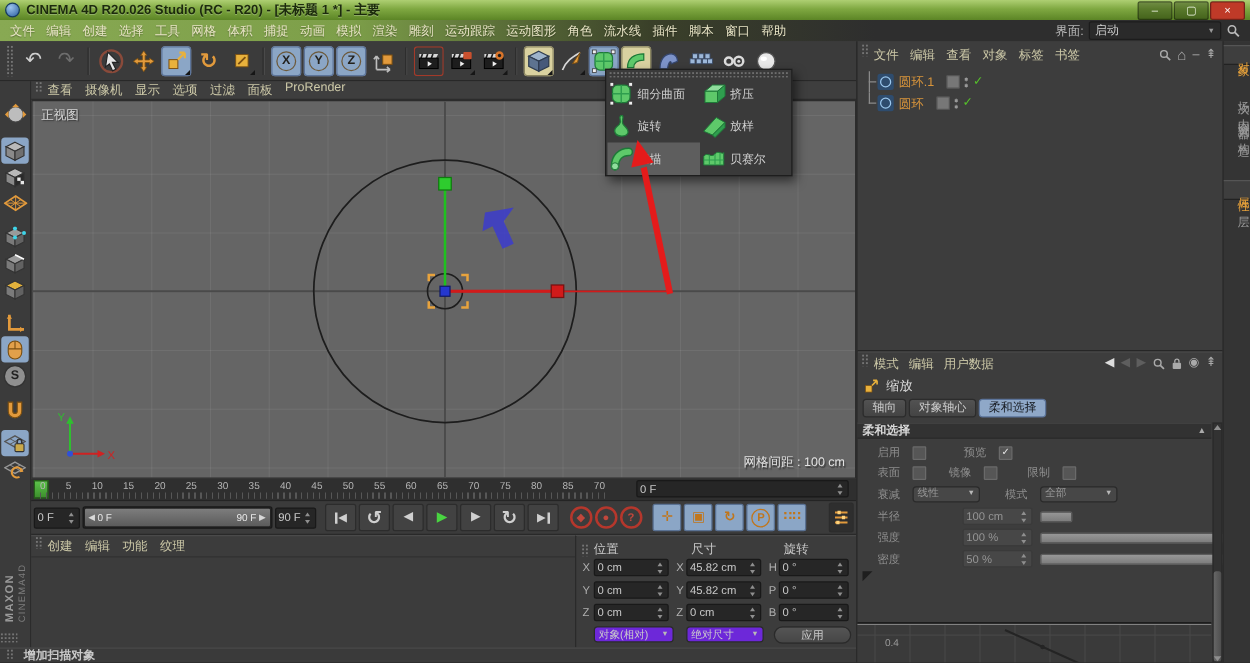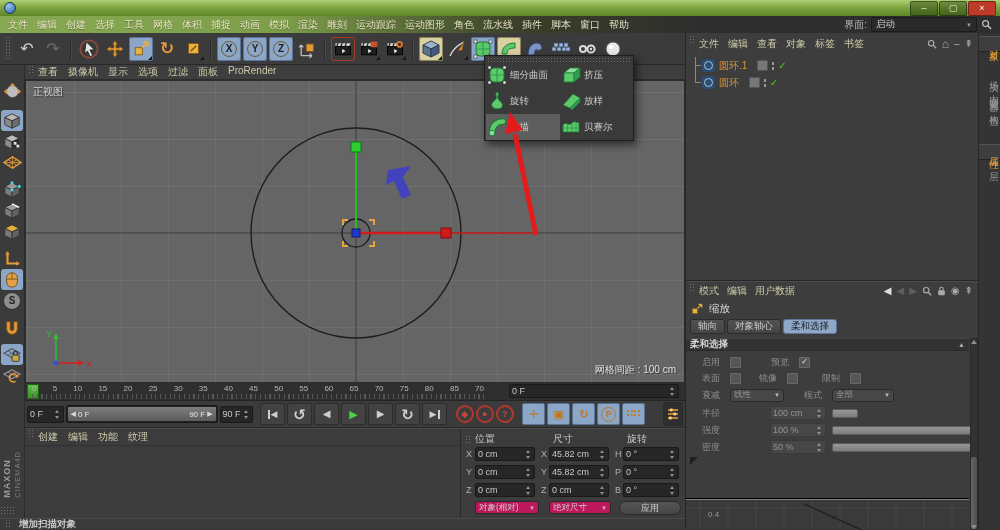--- a/index.html
+++ b/index.html
@@ -78,21 +78,21 @@
   .tbtn{width:23px;height:20px;background:#424242;border:1px solid #2c2c2c;border-radius:2px;display:flex;align-items:center;justify-content:center;color:#cfcfcf;font-size:11px;flex:none;line-height:1;}
   .rbtn{width:18px;height:18px;border-radius:50%;border:2.5px solid #b5372c;background:#3c3c3c;color:#c2473c;font-size:9px;font-weight:bold;display:flex;align-items:center;justify-content:center;flex:none;box-sizing:border-box;line-height:1;}
   .bbtn{width:21px;height:20px;background:#8ba6c6;border:1px solid #5a7294;border-radius:2px;color:#c0761c;font-weight:bold;font-size:11px;display:flex;align-items:center;justify-content:center;flex:none;line-height:1;}
   
   .mats{left:25px;top:428px;width:435px;height:90px;background:#3c3c3c;border-top:1px solid #4a4a4a;box-sizing:border-box;}
   .mats .bar{height:16px;display:flex;align-items:center;border-bottom:1px solid #313131;padding:0 2px;}
   .mats .mi{font-size:10px;color:#cdc9a8;margin-right:10px;}
   .coords{left:460px;top:428px;width:225px;height:90px;background:#3c3c3c;border-top:1px solid #4a4a4a;border-left:1px solid #2a2a2a;box-sizing:border-box;font-size:9px;}
   .chdr{position:absolute;top:3px;font-size:10px;color:#c9c9c9;}
   .clbl{position:absolute;font-size:9px;color:#b0b0b0;}
-  .dd{display:flex;align-items:center;background:#be185d;border:1px solid #2a2a2a;border-radius:3px;font-size:8.5px;color:#ccc;padding:0 3px;box-sizing:border-box;height:13px;}
+  .dd{display:flex;align-items:center;background:#6d28d9;border:1px solid #2a2a2a;border-radius:3px;font-size:8.5px;color:#ccc;padding:0 3px;box-sizing:border-box;height:13px;}
   .dd .car{margin-left:auto;font-size:6px;color:#b8b8b8;}
   .dd.dis{color:#979797;background:#474747;}
   .pillbtn{display:flex;align-items:center;justify-content:center;background:linear-gradient(180deg,#555,#464646);border:1px solid #2a2a2a;border-radius:7px;font-size:9px;color:#ccc;height:14px;box-sizing:border-box;}
   .statusbar{left:0;top:518px;width:685px;height:12px;background:#3a3a3a;border-top:1px solid #4a4a4a;display:flex;align-items:center;padding:0 3px;box-sizing:border-box;}
   .statusbar .msg{font-size:9.5px;color:#c9c9c9;margin-left:6px;font-weight:bold;}
   
   .rightpanel{left:685px;top:33px;width:315px;height:497px;background:#3d3d3d;border-left:1px solid #262626;box-sizing:border-box;}
   .om-bar{position:absolute;left:0;top:2px;width:293px;height:18px;display:flex;align-items:center;padding:0 2px;box-sizing:border-box;}
   .om-bar .mi{font-size:10px;color:#cdc9a8;margin-right:9px;}
   .panelicons{margin-left:auto;display:flex;align-items:center;gap:5px;margin-right:4px;}
@@ -136,20 +136,21 @@
   .sbar .a.dn{bottom:1px;border-top:4px solid #8f8f8f;}
   .axbtn{width:16px;height:16px;border:1.5px solid #6d5a3b;border-radius:50%;color:#23211c;font-size:10px;font-weight:bold;display:flex;align-items:center;justify-content:center;box-sizing:border-box;}
 </style>
 </head>
 <body>
 
 <div id="app">
 
   <div class="abs titlebar">
     <span class="logo"></span>
+    <span class="ttl">CINEMA 4D R20.026 Studio (RC - R20) - [未标题 1 *] - 主要</span>
     <span class="wbtns">
       <span class="wbtn">–</span>
       <span class="wbtn">▢</span>
       <span class="wbtn close">×</span>
     </span>
   </div>
 
   <div class="abs menubar">
     <span style="display:flex">
 

